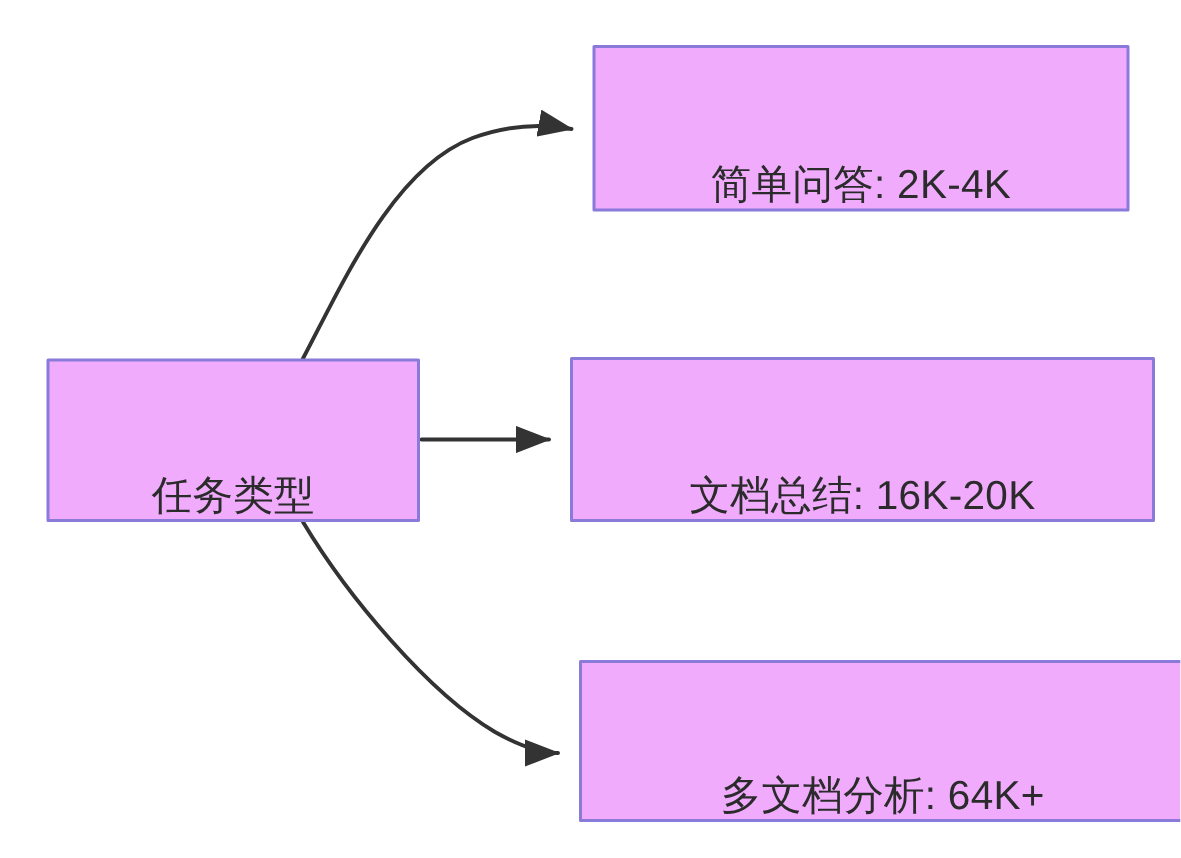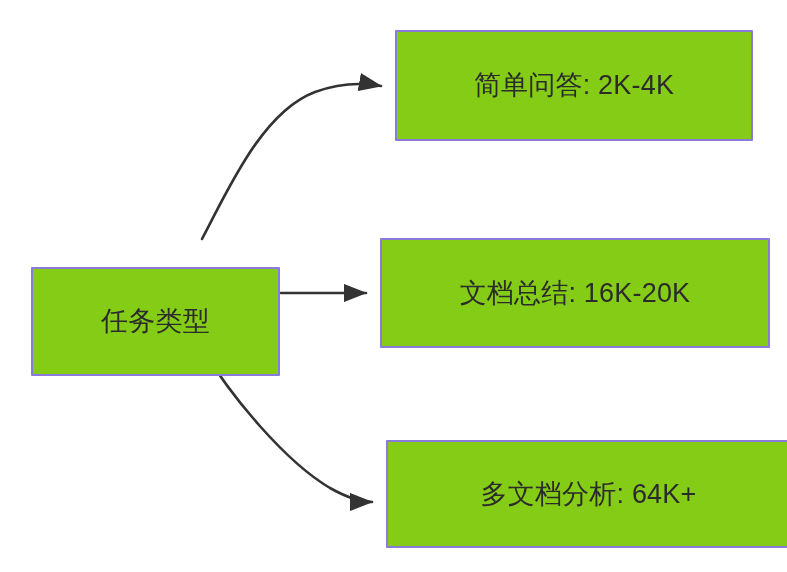--- a/index.html
+++ b/index.html
@@ -23,41 +23,40 @@
     left: 0;
     top: 0;
     width: 787px;
     height: 572px;
     pointer-events: none;
   }
   .node {
     position: absolute;
     box-sizing: border-box;
     display: flex;
-    align-items: center;
+    align-items: flex-end;
     justify-content: center;
-    background: #84cc16;
+    background: #f0abfc;
     border: 2.5px solid #8a7bdb;
     border-radius: 1px;
     color: #2b2b2b;
     font-size: 27px;
     line-height: 1.2;
     letter-spacing: 0.2px;
     white-space: nowrap;
     text-align: center;
   }
   .node-label {
     display: block;
   }
   #node-root {
     left: 31px;
     top: 239px;
     width: 249px;
     height: 109px;
-    margin-top: 28px;
   }
   #node-simple-qa {
     left: 395px;
     top: 30px;
     width: 358px;
     height: 111px;
   }
   #node-doc-summary {
     left: 380px;
     top: 238px;

